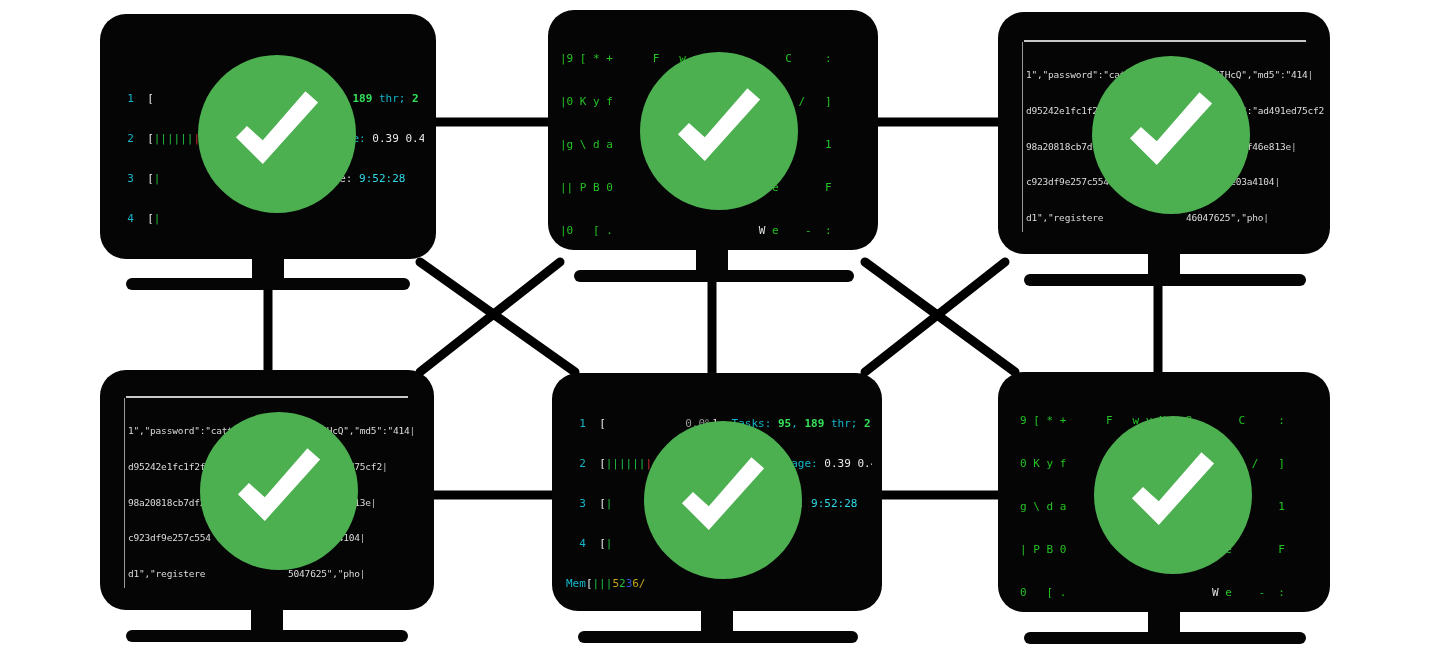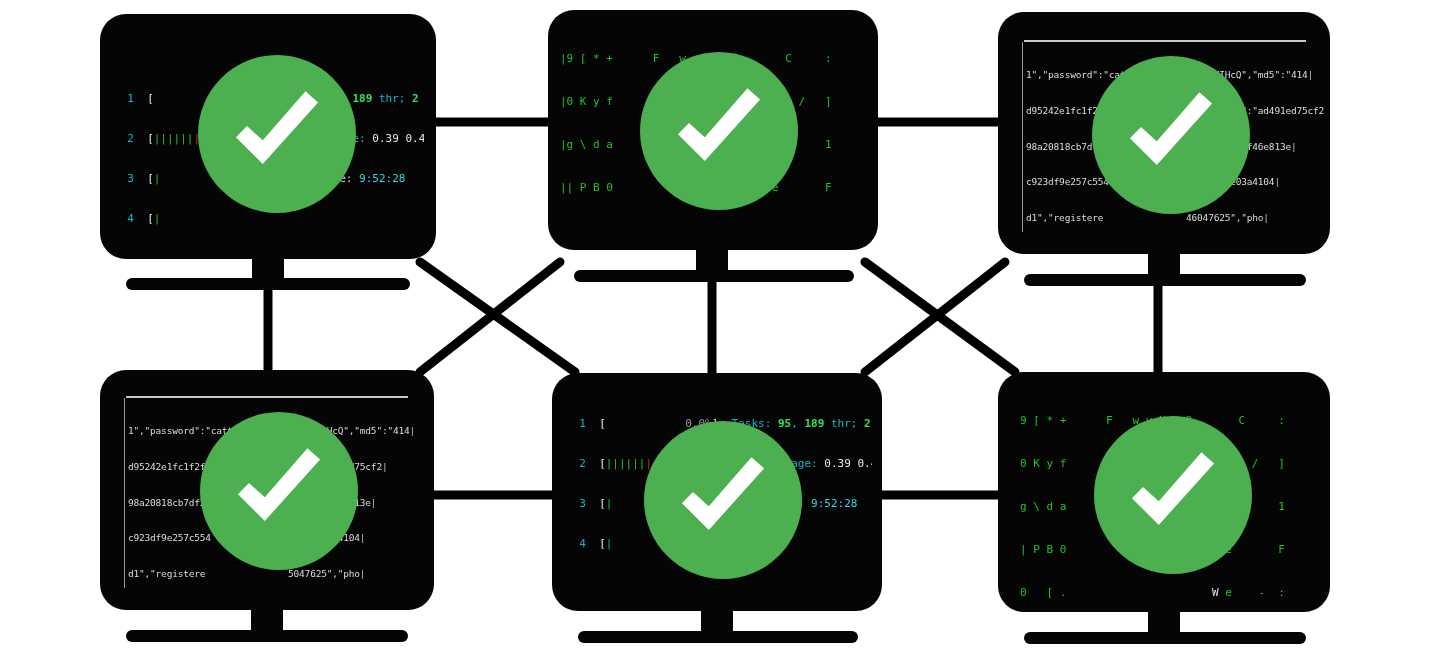--- a/index.html
+++ b/index.html
@@ -114,20 +114,21 @@
   <div class="monitor" style="left:548px;top:10px;width:330px;height:262px;">
     <div class="screen-body" style="width:330px;height:240px;"></div>
     <div class="neck" style="left:148px;top:230px;width:32px;height:30px;"></div>
     <div class="foot" style="left:26px;top:260px;width:280px;height:12px;"></div>
 
     <div class="term matrix" style="left:12px;top:14px;width:310px;height:215px;">
       <span class="row">|9 [ * +      F   w v N X 8       C     :</span>
       <span class="row">|0 K y f      "   6 6   3 3     K   /   ]</span>
       <span class="row">|g \ d a          ( (  2 (    '   %     1</span>
       <span class="row">|| P B 0                      <span class="w">W</span> e       F</span>
+      <span class="row">|0   [ .                      <span class="w">W</span> e    -  :</span>
       
       
       
       
       
       
       
     </div>
 
     <div class="badge" style="left:92px;top:42px;width:158px;height:158px;">
@@ -203,20 +204,21 @@
   <div class="monitor" style="left:552px;top:373px;width:330px;height:262px;">
     <div class="screen-body" style="width:330px;height:238px;"></div>
     <div class="neck" style="left:149px;top:228px;width:32px;height:30px;"></div>
     <div class="foot" style="left:26px;top:258px;width:280px;height:12px;"></div>
 
     <div class="term htop" style="left:14px;top:18px;width:306px;height:208px;">
       <span class="row"><span class="cy">  1  </span><span class="wh">[</span><span>            </span><span class="dim">0.0%</span><span class="wh">]</span><span class="cy">  Tas</span><span class="cy">ks: </span><span class="grb">95</span><span class="cy">, </span><span class="grb">189</span><span class="cy"> thr; </span><span class="grb">2</span><span class="cy"> r</span></span>
       <span class="row"><span class="cy">  2  </span><span class="wh">[</span><span class="gr">||||||</span><span class="rd">|</span><span>    </span><span class="dim">31  </span><span class="wh">  </span><span class="cy">  Load ave</span><span class="cy">rage: </span><span class="wh">0.39 0.43</span></span>
       <span class="row"><span class="cy">  3  </span><span class="wh">[</span><span class="gr">|</span><span>                      Uptime: </span><span class="cyb">9:52:28</span><span>       </span></span>
       <span class="row"><span class="cy">  4  </span><span class="wh">[</span><span class="gr">|</span><span>                                        </span></span>
+      <span class="row"><span class="cy">Mem</span><span class="wh">[</span><span class="gr">|||</span><span class="ye">5</span><span class="gr">2</span><span class="bl">3</span><span class="ye">6/</span><span>                                    </span></span>
       
       
       
       
       
       
       
     </div>
 
     <div class="badge" style="left:92px;top:48px;width:158px;height:158px;">

